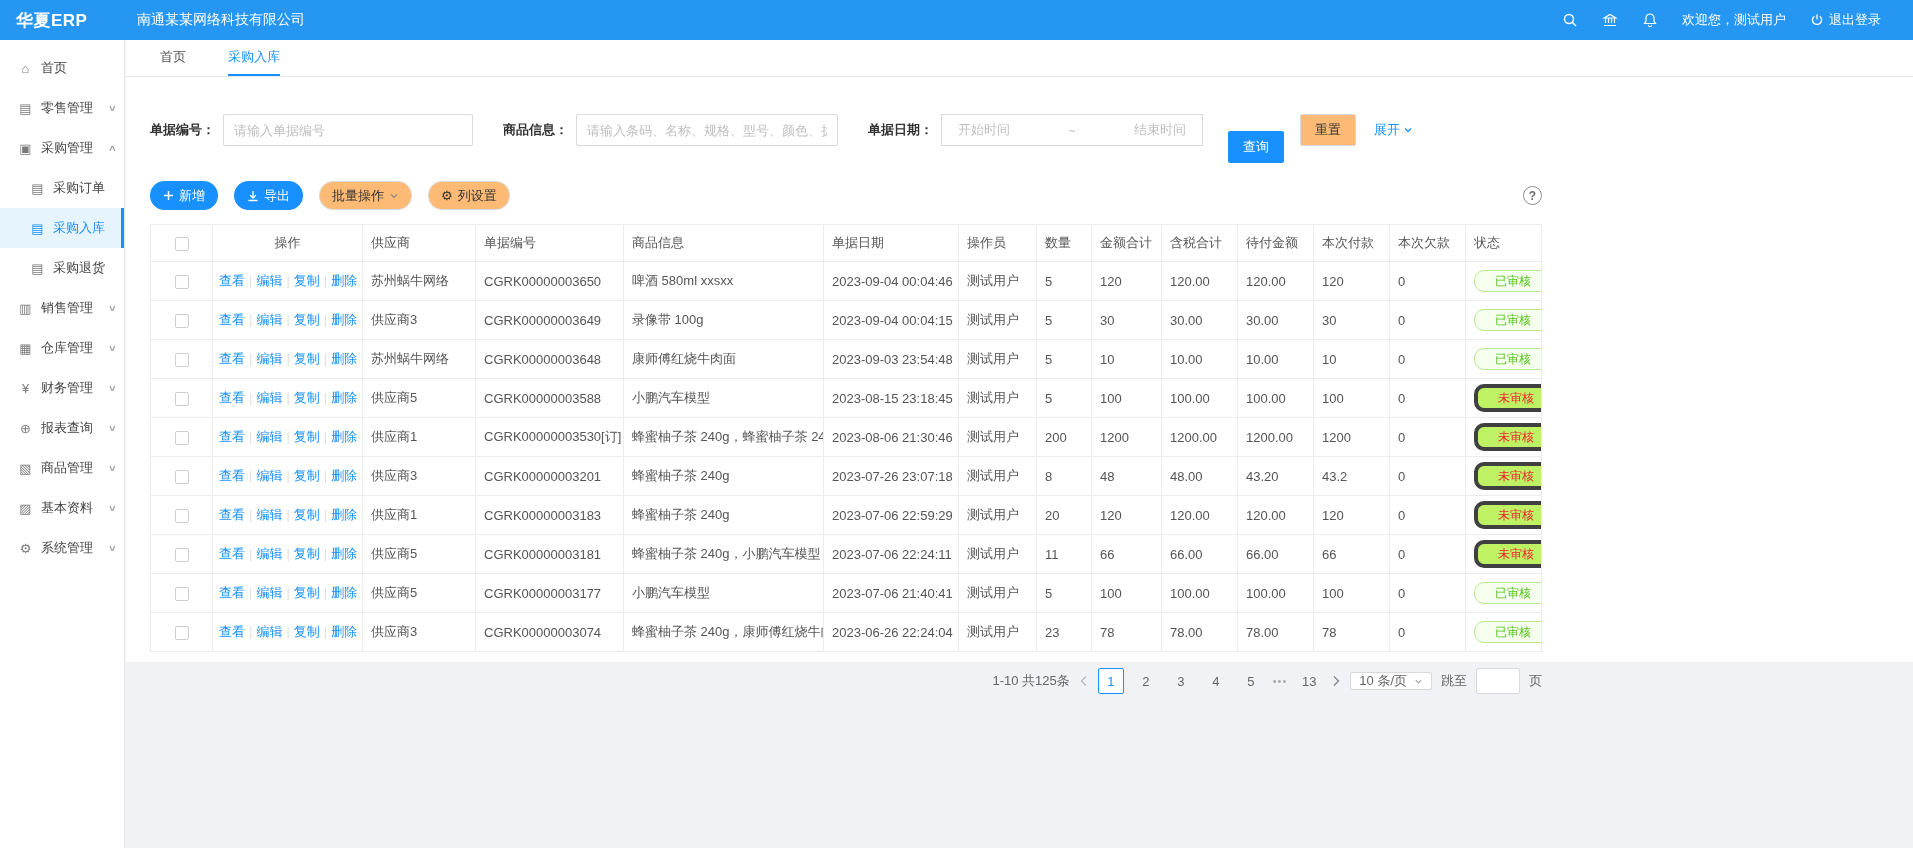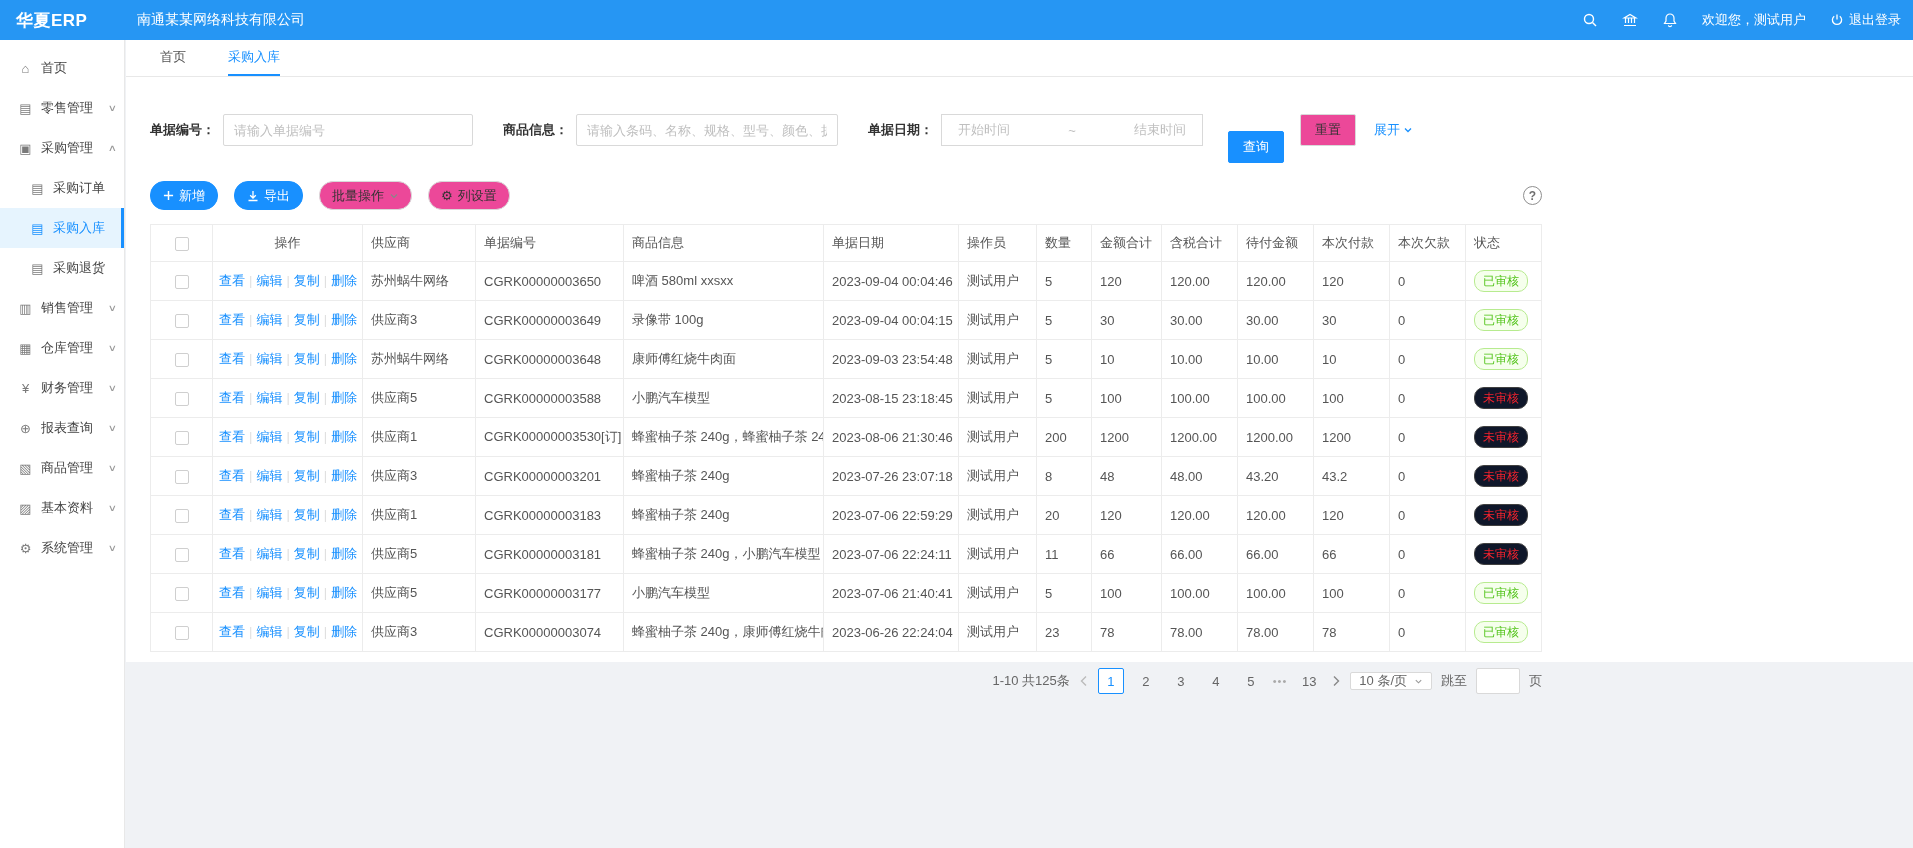--- a/index.html
+++ b/index.html
@@ -8,21 +8,21 @@
   }
   *{box-sizing:border-box;}
   html,body{margin:0;padding:0;}
   body{width:1913px;height:848px;overflow:hidden;background:#f0f2f5;
        font-family:"Liberation Sans","DejaVu Sans",sans-serif;font-size:13px;color:var(--text);}
   
   .topbar{position:fixed;top:0;left:0;right:0;height:40px;background:var(--topbar);
           display:flex;align-items:center;color:#fff;z-index:20;}
   .logo{width:125px;padding-left:16px;font-size:17px;font-weight:bold;letter-spacing:.5px;}
   .company{font-size:14px;margin-left:12px;}
-  .topbar-right{margin-left:auto;display:flex;align-items:center;gap:24px;padding-right:12px;}
+  .topbar-right{margin-left:auto;display:flex;align-items:center;gap:24px;padding-right:32px;}
   .tb-icon{display:flex;align-items:center;cursor:pointer;}
   .welcome{font-size:13px;}
   .logout{display:flex;align-items:center;gap:5px;font-size:13px;cursor:pointer;}
   
   .sidebar{position:fixed;top:40px;left:0;width:125px;bottom:0;background:#fff;
            border-right:1px solid var(--border);padding-top:8px;z-index:10;}
   .menu-item,.submenu-item{height:40px;display:flex;align-items:center;
            padding:0 8px 0 18px;color:#444;cursor:pointer;position:relative;font-size:13px;}
   .submenu-item{padding-left:30px;}
   .menu-icon{font-size:13px;color:#7a7a7a;margin-right:8px;width:15px;text-align:center;flex:none;}
@@ -43,21 +43,21 @@
   
   .filter-row{display:flex;align-items:center;margin-bottom:18px;}
   .flabel{font-weight:bold;color:#333;margin-right:8px;white-space:nowrap;}
   .gap30{margin-left:30px;}
   .inp{height:32px;border:1px solid var(--input-border);border-radius:2px;padding:0 10px;
        font-size:13px;font-family:inherit;color:#333;outline:none;}
   .inp::placeholder{color:#bfbfbf;}
   .w250{width:250px;}.w260{width:262px;}
   .date-range{width:262px;height:32px;border:1px solid var(--input-border);border-radius:0;
        display:flex;align-items:center;justify-content:space-between;padding:0 16px;color:#bfbfbf;cursor:pointer;}
-  .btn{height:32px;padding:0 14px;border:1px solid var(--input-border);background:#ec4899;border-radius:2px;
+  .btn{height:32px;padding:0 14px;border:1px solid var(--input-border);background:#fdba74;border-radius:2px;
        font-size:13px;cursor:pointer;font-family:inherit;color:#333;display:inline-flex;align-items:center;gap:5px;}
   .btn.primary{background:var(--primary);border-color:var(--primary);color:#fff;}
   .btn-sm{height:29px;padding:8px 12px;border-radius:14px;}
   .ml16{margin-left:16px;}.ml25{margin-left:25px;margin-top:34px;}
   .expand-link{color:var(--primary);margin-left:18px;cursor:pointer;display:inline-flex;
        align-items:center;gap:3px;text-decoration:none;}
   
   .toolbar{display:flex;align-items:center;margin-bottom:14px;}
   .gear-glyph{font-size:13px;line-height:1;}
   .help-circle{margin-left:auto;width:19px;height:19px;border:1.4px solid #8f8f8f;border-radius:50%;
@@ -68,23 +68,23 @@
   th,td{border:1px solid #ececec;font-size:13px;padding:0 8px;overflow:hidden;
         white-space:nowrap;text-align:left;}
   th{height:37px;color:#555;font-weight:normal;background:#fff;}
   td{height:39px;color:#555;}
   th.center,td.center{text-align:center;}
   .actions-cell{padding:0 6px;}
   .link{color:var(--primary);cursor:pointer;text-decoration:none;}
   .sep{color:#e0e0e0;margin:0 4px;}
   .checkbox{display:inline-block;width:14px;height:14px;border:1px solid #cfcfcf;border-radius:2px;
         background:#fff;vertical-align:middle;cursor:pointer;}
-  .badge{display:inline-block;font-size:12px;padding:2px 8px;border-radius:10px;line-height:1.4;}
+  .badge{display:inline-block;font-size:12px;padding:2px 20px;border-radius:10px;line-height:1.4;}
   .badge.green{color:var(--green);border:1px solid #b7eb8f;background:#f6ffed;}
-  .badge.red{color:var(--red);border:1px solid #404040;background:#0f172a;}
+  .badge.red{color:var(--red);border:4px solid #404040;background:#bef264;}
   
   .pagination{width:1392px;display:flex;justify-content:flex-end;align-items:center;gap:9px;
         margin-top:16px;color:#666;}
   .pages{display:flex;align-items:center;gap:9px;}
   .page-btn{min-width:26px;height:26px;display:flex;align-items:center;justify-content:center;
         border-radius:2px;cursor:pointer;padding:0 4px;}
   .page-btn.current{border:1px solid var(--primary);color:var(--primary);background:#fff;}
   .page-ellipsis{color:#aaa;letter-spacing:1px;font-size:11px;}
   .page-arrow{color:#888;cursor:pointer;display:flex;align-items:center;}
   .page-arrow.prev{color:#bbb;}

